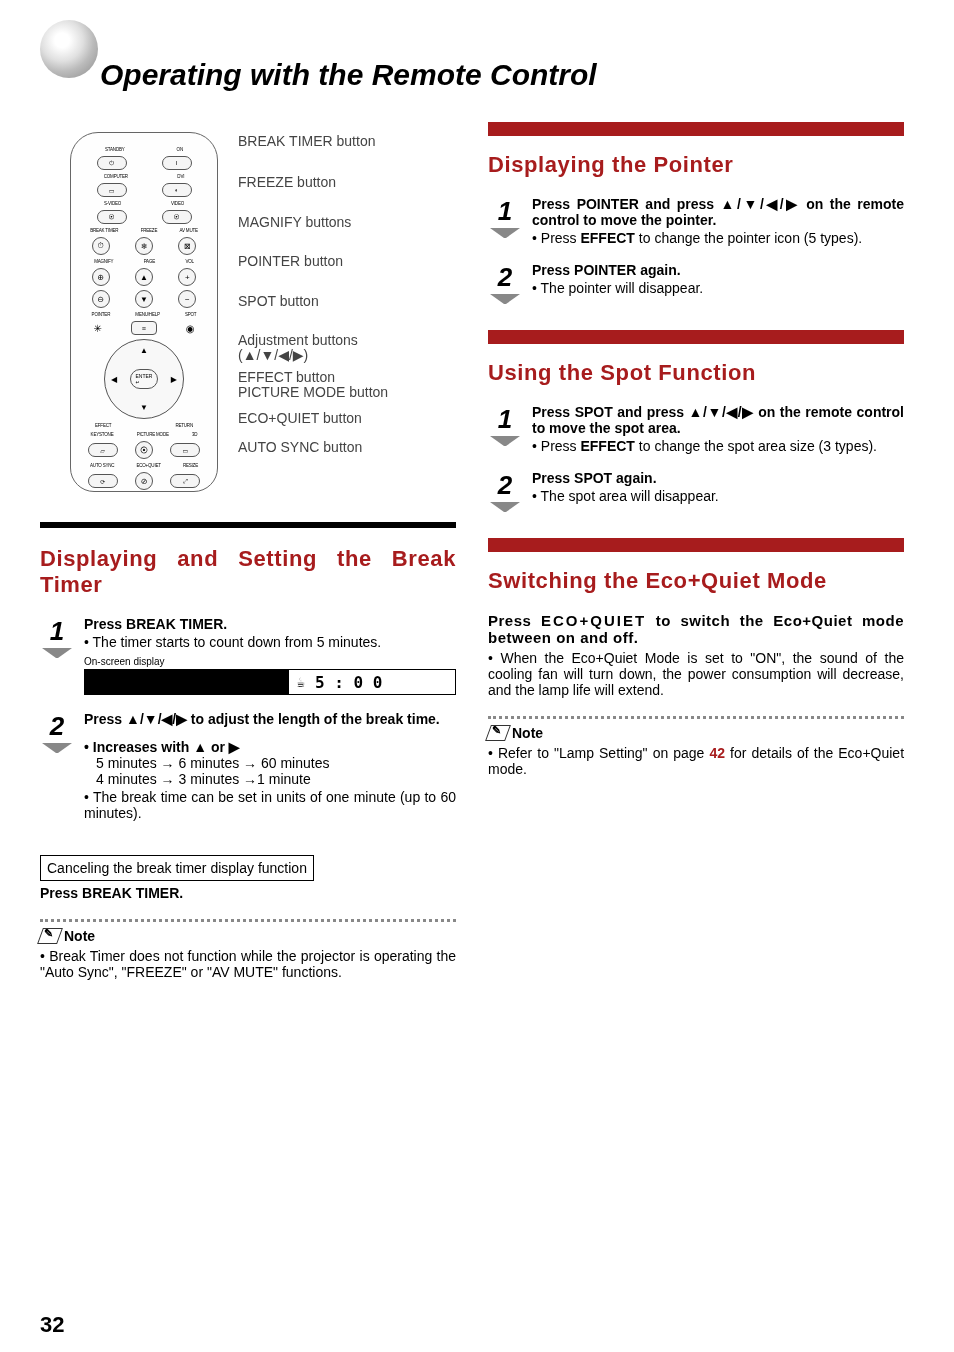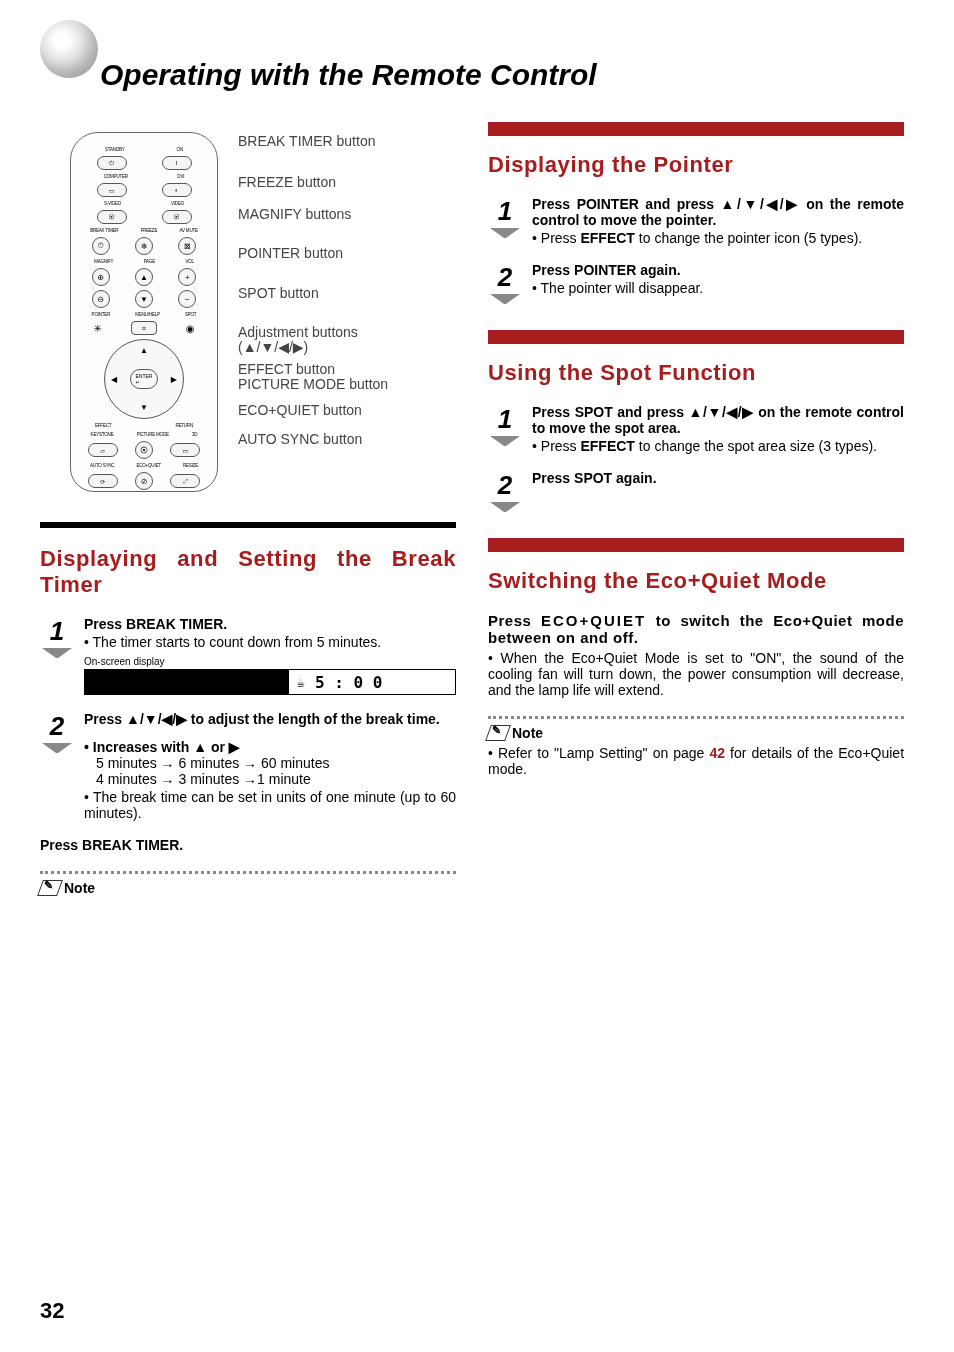--- a/index.html
+++ b/index.html
@@ -99,21 +99,21 @@
   }
   .note-icon::after { content:"✎"; position:absolute; left:2px; top:-2px; transform: skewX(20deg); font-size:11px; }
   .note-body { font-size:14px; margin-top:4px; }
   .note-body .bul::before { content:"• "; }
   .note-body .bul { text-align: justify; }
   .eco-press { font-size:15px; font-weight:bold; text-align: justify; letter-spacing: 0.5px; }
   .eco-desc { font-size:14px; margin-top:4px; }
   .eco-desc .bul::before { content:"• "; }
   .eco-desc .bul { text-align: justify; }
   .page-ref { color:#a71c1d; font-weight:bold; }
-  .page-num { position:absolute; left:40px; bottom:28px; font-size:22px; font-weight:bold; }
+  .page-num { position:absolute; left:40px; bottom:14px; font-size:22px; font-weight:bold; }
   .justify { text-align: justify; }
   .step-sub { margin-left: 12px; font-size:14px; }
 </style>
 </head>
 <body>
 
 <div class="header-bullet"></div>
 <h1 class="page-title">Operating with the Remote Control</h1>
 
 <div class="cols">
@@ -209,21 +209,21 @@
           </div>
         <div class="row">
             <span class="roval">⟳</span>
             <span class="rcirc">⊘</span>
             <span class="roval">⤢</span>
           </div>
       </div>
       <div class="callouts">
         <div style="margin-top:2px">BREAK TIMER button</div>
         <div style="margin-top:26px">FREEZE button</div>
-        <div style="margin-top:16px">MAGNIFY buttons</div>
+        <div style="margin-top:24px">MAGNIFY buttons</div>
         <div style="margin-top:24px">POINTER button</div>
         <div style="margin-top:24px">SPOT button</div>
         <div style="margin-top:24px">Adjustment buttons</div>
         <div>(▲/▼/◀/▶)</div>
         <div style="margin-top:6px">EFFECT button</div>
         <div>PICTURE MODE button</div>
         <div style="margin-top:10px">ECO+QUIET button</div>
         <div style="margin-top:14px">AUTO SYNC button</div>
       </div>
     </div>
@@ -257,29 +257,33 @@
         <div class="head justify">Press ▲/▼/◀/▶ to adjust the length of the break time.</div>
         <div style="font-weight:bold; margin-top:12px">• <span>Increases with ▲ or ▶</span></div>
         <div class="step-sub">5 minutes → 6 minutes → 60 minutes</div>
         <div class="step-sub">4 minutes → 3 minutes →1 minute</div>
         <ul>
             <li class="justify">The break time can be set in units of one minute (up to 60 minutes).</li>
           </ul>
       </div>
     </div>
 
+    <div class="cancel-box">Canceling the break timer display function</div>
     <div class="press-line">
       <span>Press </span><span style="font-weight:900">BREAK TIMER</span><span>.</span>
     </div>
 
     <div class="note-sep"></div>
     <div class="note-head">
       <span class="note-icon"></span>
       <span>Note</span>
     </div>
+    <div class="note-body">
+      <div class="bul">Break Timer does not function while the projector is operating the "Auto Sync", "FREEZE" or "AV MUTE" functions.</div>
+    </div>
   </div>
 
   <div class="col">
     <div class="section-bar-red"></div>
     <h2 class="section-heading">Displaying the Pointer</h2>
 
     <div class="step">
       <div class="step-num">1</div>
       <div class="step-body">
         <div class="head justify">
@@ -315,20 +319,23 @@
             <li><span>Press </span><b>EFFECT</b><span> to change the spot area size (3 types).</span></li>
           </ul>
       </div>
     </div>
     <div class="step">
       <div class="step-num">2</div>
       <div class="step-body">
         <div class="head">
           <span>Press </span><span style="font-weight:900">SPOT</span><span> again.</span>
         </div>
+        <ul>
+            <li>The spot area will disappear.</li>
+          </ul>
       </div>
     </div>
 
     <div class="section-bar-red" style="margin-top:30px"></div>
     <h2 class="section-heading justify">Switching the Eco+Quiet Mode</h2>
 
     <div class="eco-press justify">
       <span>Press </span><span style="font-weight:900; letter-spacing:2px">ECO+QUIET</span><span> to switch the Eco+Quiet mode between on and off.</span>
     </div>
     <div class="eco-desc">

